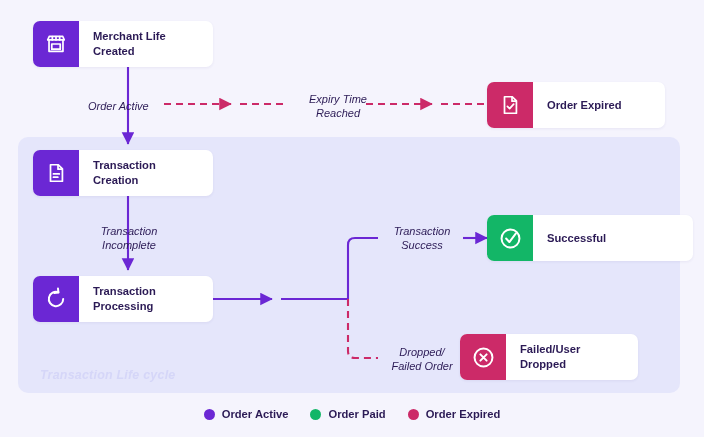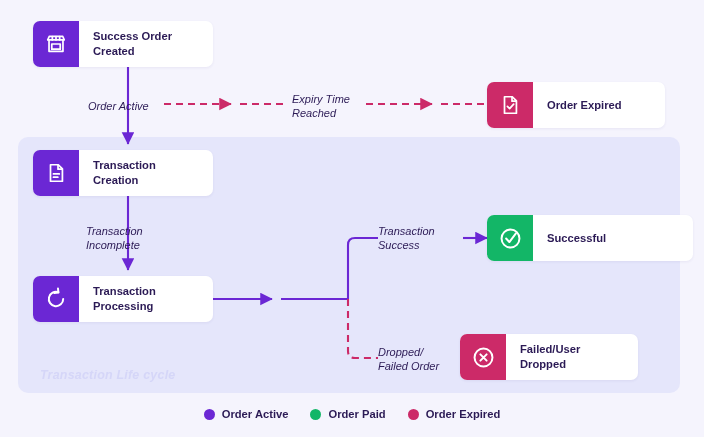--- a/index.html
+++ b/index.html
@@ -82,20 +82,21 @@
   #node-failed     { left: 460px; top: 334px; width: 178px; }
 
   
   .edge-label {
     position: absolute;
     font-size: 11px;
     font-style: italic;
     color: #2b1a55;
     line-height: 1.28;
     white-space: pre-line;
+    text-align: center;
   }
   #lbl-order-active { left: 88px;  top: 99px;  text-align: left; }
   #lbl-expiry       { left: 292px; top: 92px;  width: 92px; }
   #lbl-incomplete   { left: 86px;  top: 224px; width: 86px; }
   #lbl-success      { left: 378px; top: 224px; width: 88px; }
   #lbl-dropped      { left: 378px; top: 345px; width: 88px; }
 
   
   #edges {
     position: absolute;
@@ -174,21 +175,21 @@
 
   <div class="node" id="node-merchant">
     <div class="node-icon icon-purple">
       <svg width="22" height="22" viewBox="0 0 24 24" fill="none" stroke="#ffffff" stroke-width="1.9" stroke-linecap="round" stroke-linejoin="round">
         <path d="M3 7.5 L4.6 3.8 L19.4 3.8 L21 7.5 Z"></path>
         <path d="M4.4 7.5 L4.4 20 L19.6 20 L19.6 7.5"></path>
         <path d="M8 7.5 L8 4 M12 7.5 L12 4 M16 7.5 L16 4"></path>
         <rect x="7.4" y="12" width="9.2" height="5.6"></rect>
       </svg>
     </div>
-    <div class="node-label">Success Order
+    <div class="node-label">Merchant Life
 Created</div>
   </div>
 
   <div class="node" id="node-expired">
     <div class="node-icon icon-crimson">
       <svg width="22" height="22" viewBox="0 0 24 24" fill="none" stroke="#ffffff" stroke-width="1.9" stroke-linecap="round" stroke-linejoin="round">
         <path d="M6 3 L14.5 3 L19 7.6 L19 21 L6 21 Z"></path>
         <path d="M14.2 3.3 L14.2 7.8 L18.7 7.8"></path>
         <path d="M9.2 13.6 L11.6 16 L16 11.1"></path>
       </svg>

